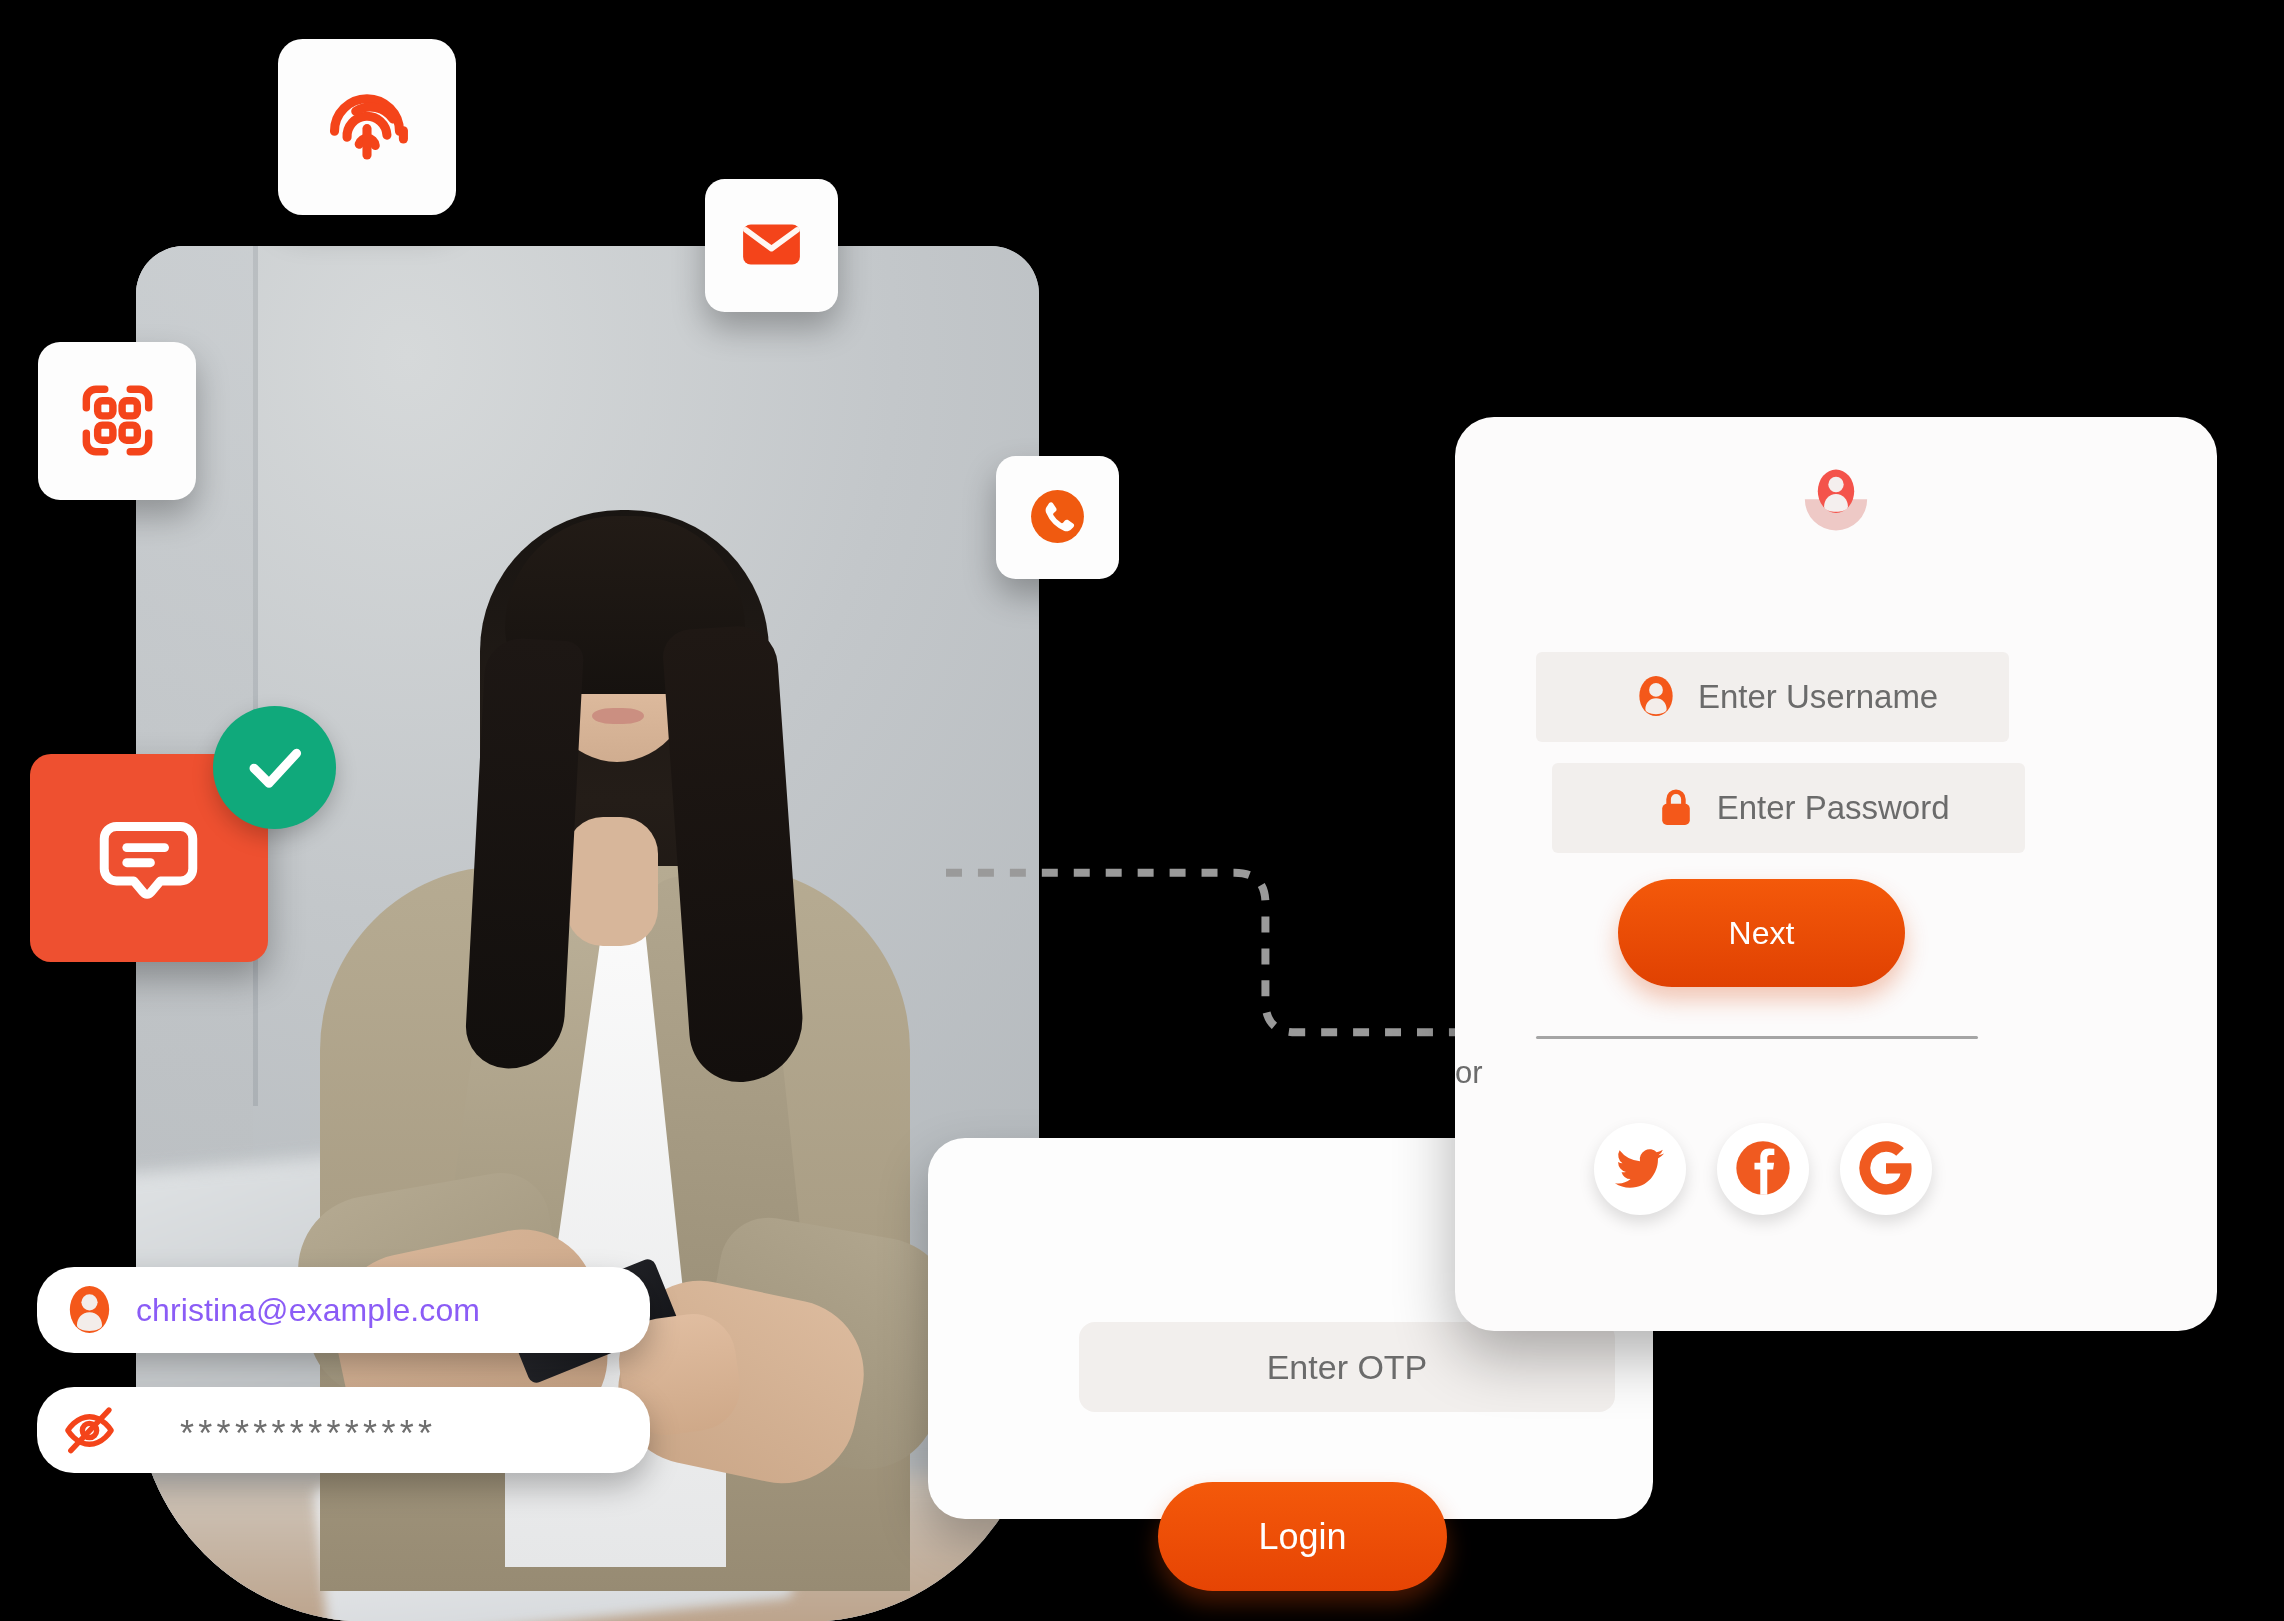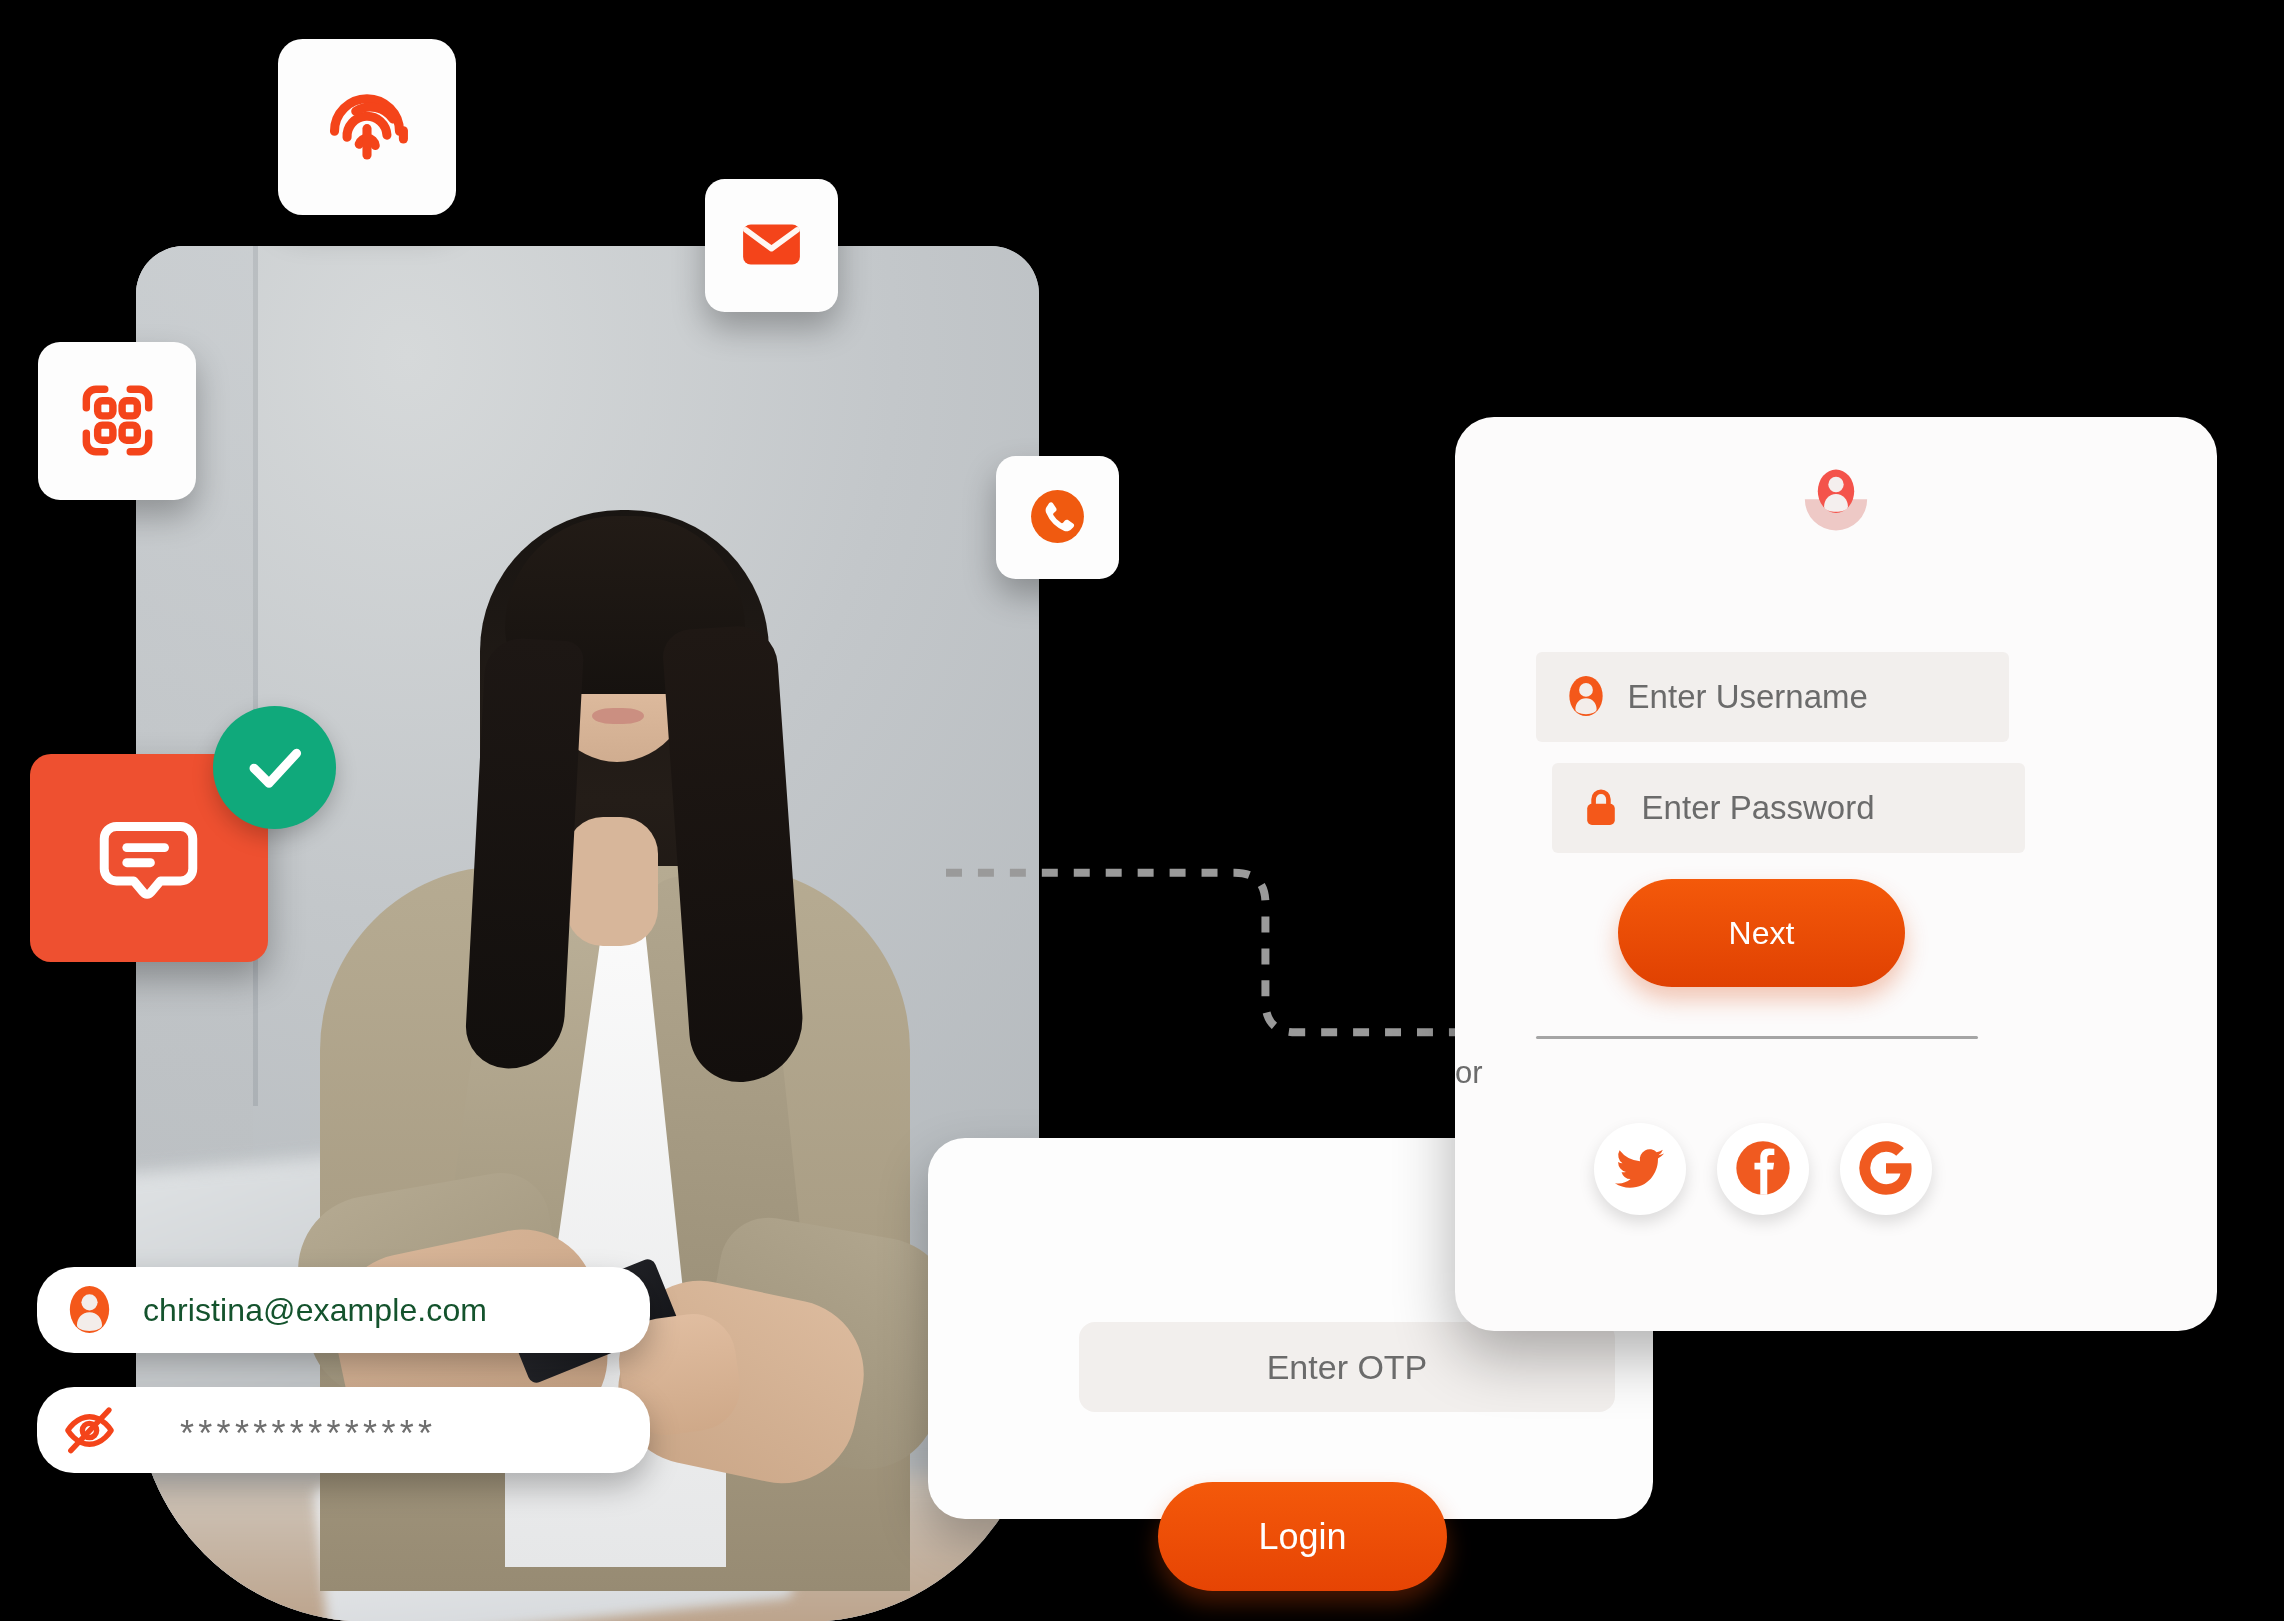--- a/index.html
+++ b/index.html
@@ -120,21 +120,21 @@
     border-radius:50%;background:#10a97b;
     display:flex;align-items:center;justify-content:center;
     box-shadow:0 8.6px 21px rgba(0,0,0,.22);}
 
   
   .pill{position:absolute;background:#fff;border-radius:37px;
     display:flex;align-items:center;
     box-shadow:0 13.5px 29.5px rgba(0,0,0,.26);}
   .pill-email{left:37px;top:1267px;width:590px;height:86px;padding-left:23px;gap:17px;}
   .pill-pass {left:37px;top:1387px;width:590px;height:86px;padding-left:23px;gap:17px;}
-  .pill-text{font-size:32px;color:#14532d;letter-spacing:0.1px;margin-left:7px;}
+  .pill-text{font-size:32px;color:#8b5cf6;letter-spacing:0.1px;}
   .pill-mask{font-size:36px;color:#6e6e6e;letter-spacing:4.3px;
     transform:translateY(3.7px);margin-left:44px;}
 
   
   .otp-card{position:absolute;left:928px;top:1138px;width:725px;height:381px;
     background:#fdfdfd;border-radius:37px;
     box-shadow:0 22px 49px rgba(0,0,0,.26);}
   .otp-field{position:absolute;left:151px;top:184px;width:536px;height:90px;
     background:#f2efed;border-radius:16px;
     display:flex;align-items:center;justify-content:center;}
@@ -146,21 +146,21 @@
     color:#fff;font-size:36px;font-family:inherit;}
 
   
   .login-card{position:absolute;left:1455px;top:417px;width:762px;height:914px;
     background:#fcfbfb;border-radius:39px;
     box-shadow:0 24.6px 61px rgba(0,0,0,.3);}
   .avatar{position:absolute;left:50%;top:42px;transform:translateX(-50%);
     width:84px;height:84px;}
   .field{position:absolute;left:81px;width:448px;height:90px;
     background:#f2efed;border-radius:6px;
-    display:flex;align-items:center;padding-left:24.6px;gap:17px;}
+    display:flex;align-items:center;padding-left:24.6px;gap:17px;justify-content:center;}
   .field-user{top:235px;}
   .field-pass{top:346px;margin-left:16px;}
   .field span.lbl{font-size:33px;color:#6b6b6b;}
   .next-btn{position:absolute;left:163px;top:462px;width:287px;height:108px;
     border:0;border-radius:55px;cursor:pointer;
     background:linear-gradient(180deg,#f4590a 0%,#e04102 100%);
     box-shadow:0 12.3px 23px rgba(220,70,10,.3);
     color:#fff;font-size:32px;font-family:Liberation Sans, sans-serif;}
   .divider{position:absolute;left:81px;top:619px;width:442px;height:3.1px;
     background:#a5a5a5;border-radius:1.8px;}

